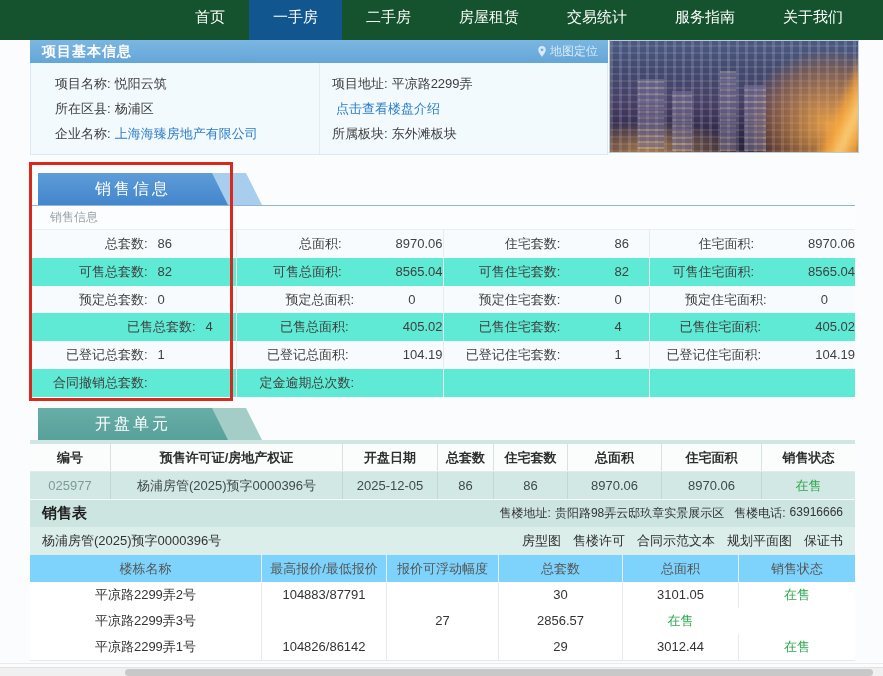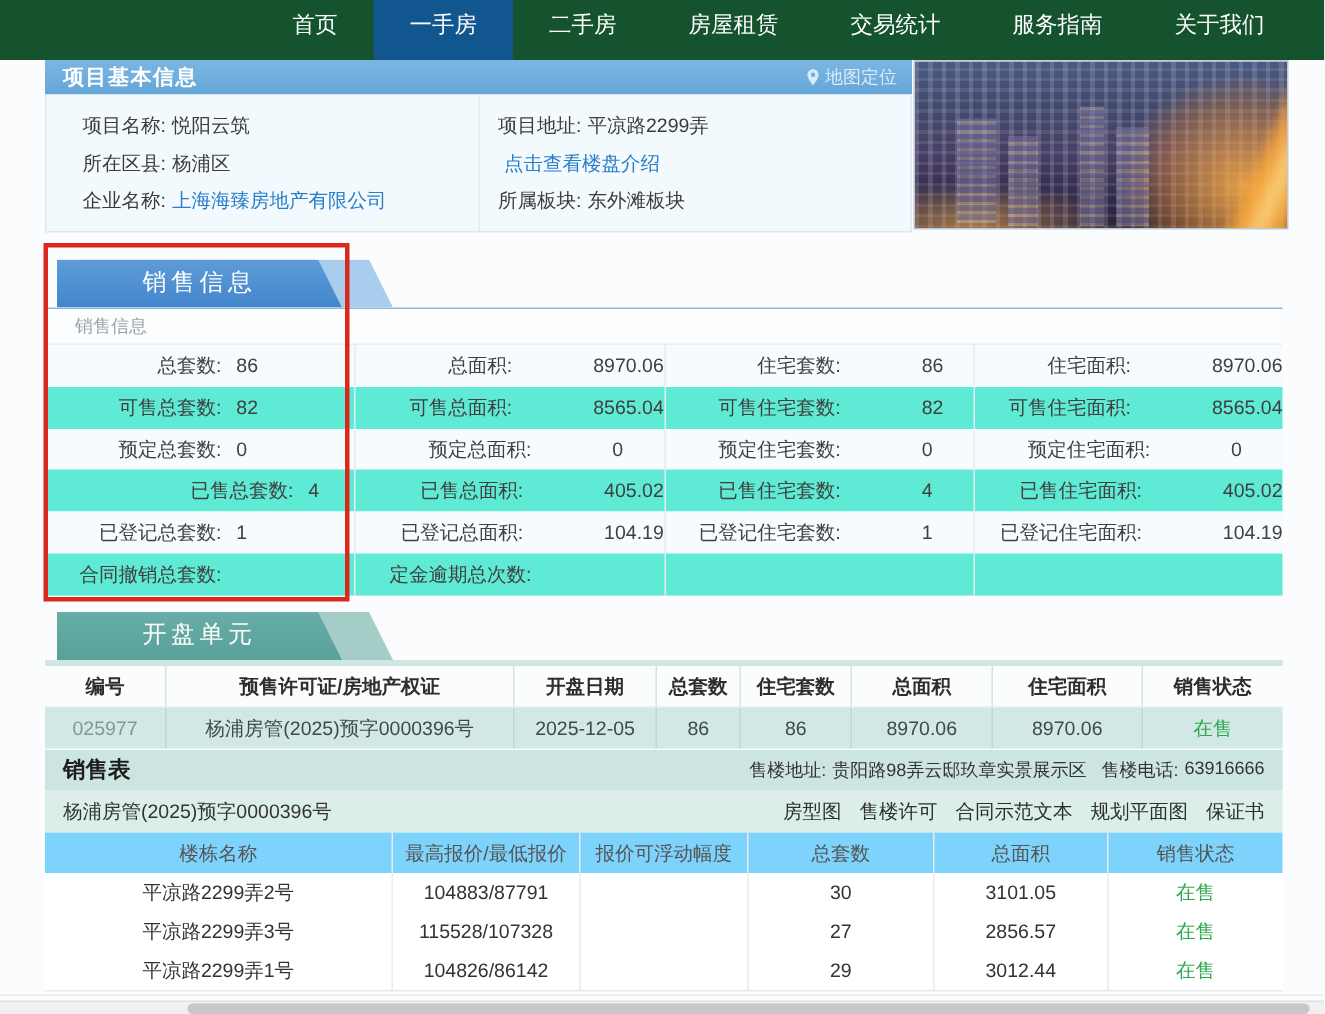--- a/index.html
+++ b/index.html
@@ -345,21 +345,20 @@
         <div class="st-row data">
           <div class="st-cell">平凉路2299弄2号</div>
           <div class="st-cell">104883/87791</div>
           <div class="st-cell"></div>
           <div class="st-cell">30</div>
           <div class="st-cell">3101.05</div>
           <div class="st-cell green">在售</div>
         </div>
         <div class="st-row data">
           <div class="st-cell">平凉路2299弄3号</div>
-          <div class="st-cell">115528/107328</div>
           <div class="st-cell"></div>
           <div class="st-cell">27</div>
           <div class="st-cell">2856.57</div>
           <div class="st-cell green">在售</div>
         </div>
         <div class="st-row data">
           <div class="st-cell">平凉路2299弄1号</div>
           <div class="st-cell">104826/86142</div>
           <div class="st-cell"></div>
           <div class="st-cell">29</div>

